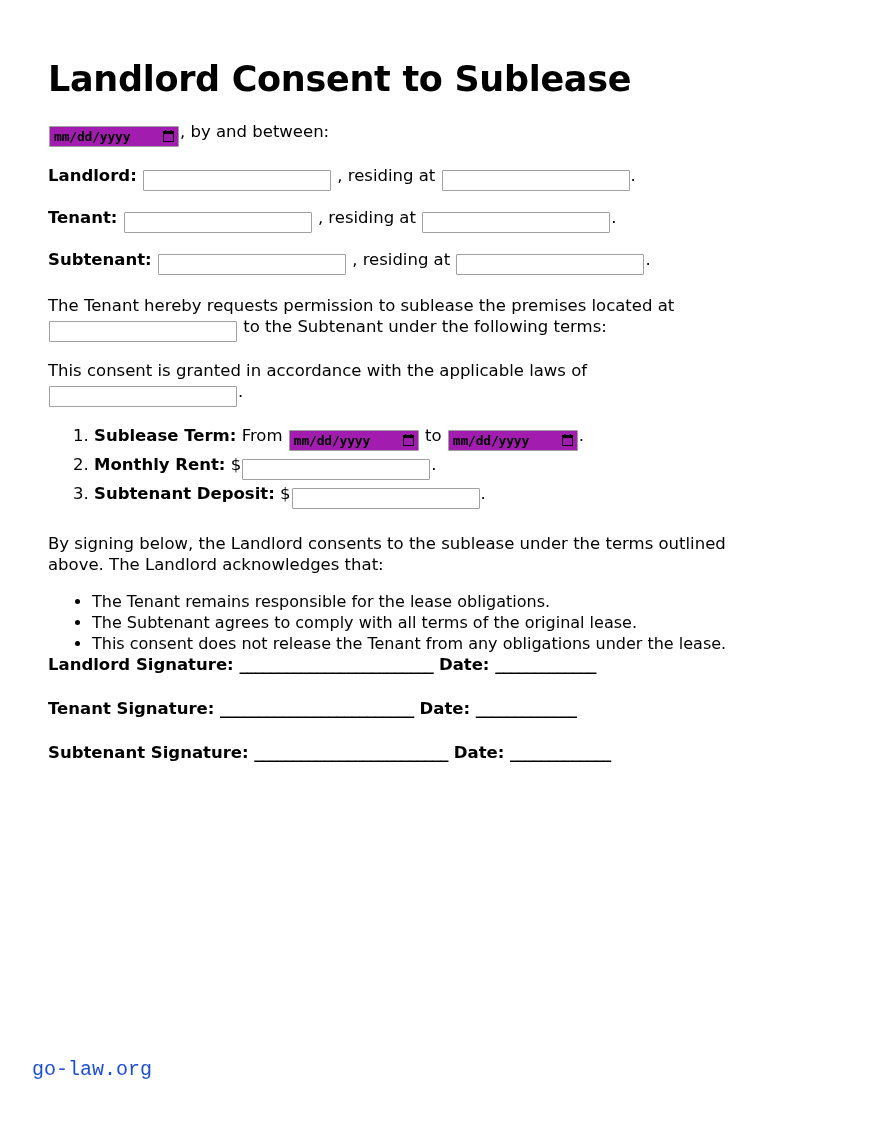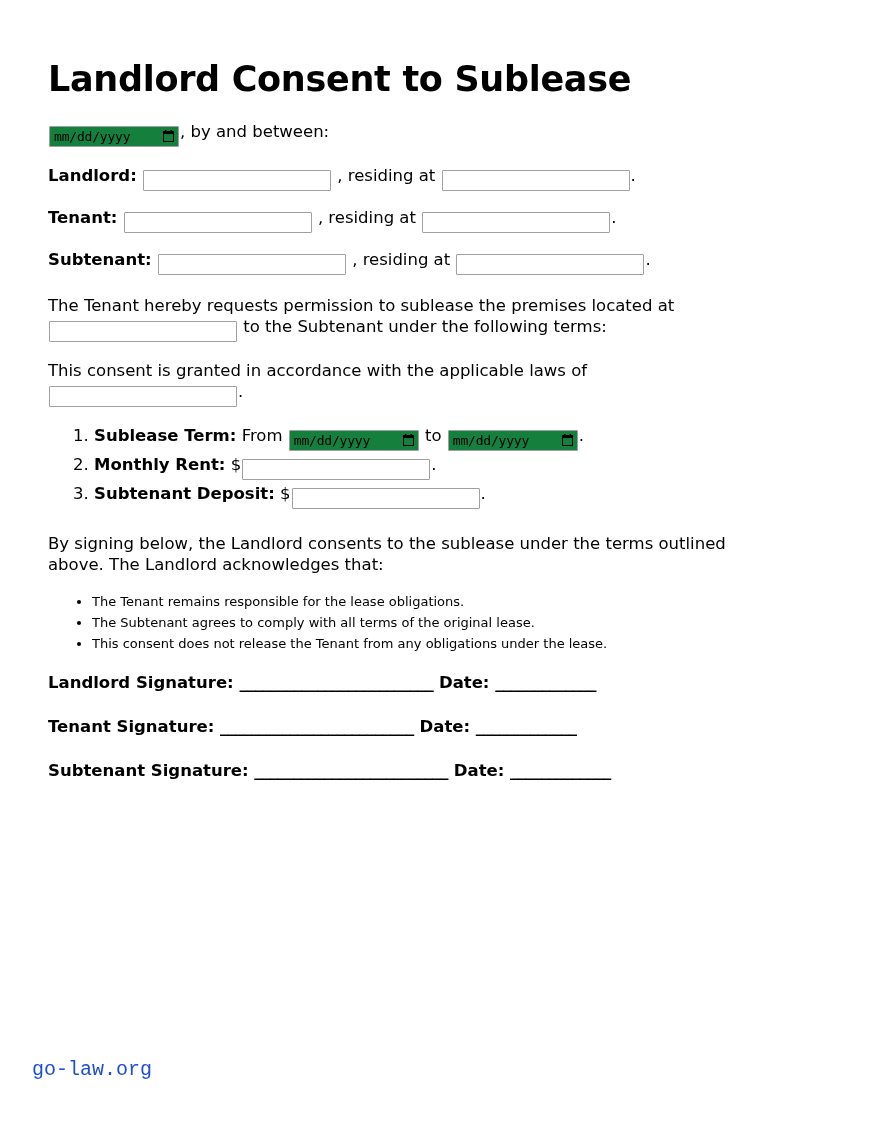--- a/index.html
+++ b/index.html
@@ -68,26 +68,27 @@
 
   
   .datebox {
     display: inline-flex;
     align-items: center;
     justify-content: space-between;
     width: 130px;
     height: 21px;
     box-sizing: border-box;
     border: 1px solid #a0a0a0;
-    background: #15803d;
+    background: #a21caf;
     padding: 0 4px 0 4px;
     vertical-align: -4px;
     border-radius: 1px;
     margin: 0 1px;
     cursor: text;
+    font-weight: bold;
   }
   .datebox .dtext {
     font-family: "DejaVu Sans Mono", "Liberation Mono", monospace;
     font-size: 13px;
     color: #000000;
     letter-spacing: -0.2px;
     line-height: 1;
     white-space: nowrap;
   }
   .cal-ico {
@@ -103,23 +104,23 @@
     margin: 4px 0 24px 0;
     padding-left: 46px;
   }
   ol.terms li {
     margin: 0 0 1px 0;
     white-space: nowrap;
   }
   ol.terms li .lbl { font-weight: bold; }
 
   ul.acks {
-    font-size: 13px;
+    font-size: 16px;
     line-height: 21px;
-    margin: 14px 0 18px 0;
+    margin: 14px 0 0 0;
     padding-left: 44px;
     list-style-type: disc;
   }
   ul.acks li { margin-bottom: 0px; }
 
   .sig-line {
     font-size: 16.5px;
     font-weight: bold;
     line-height: 22px;
     margin: 0 0 22px 0;

